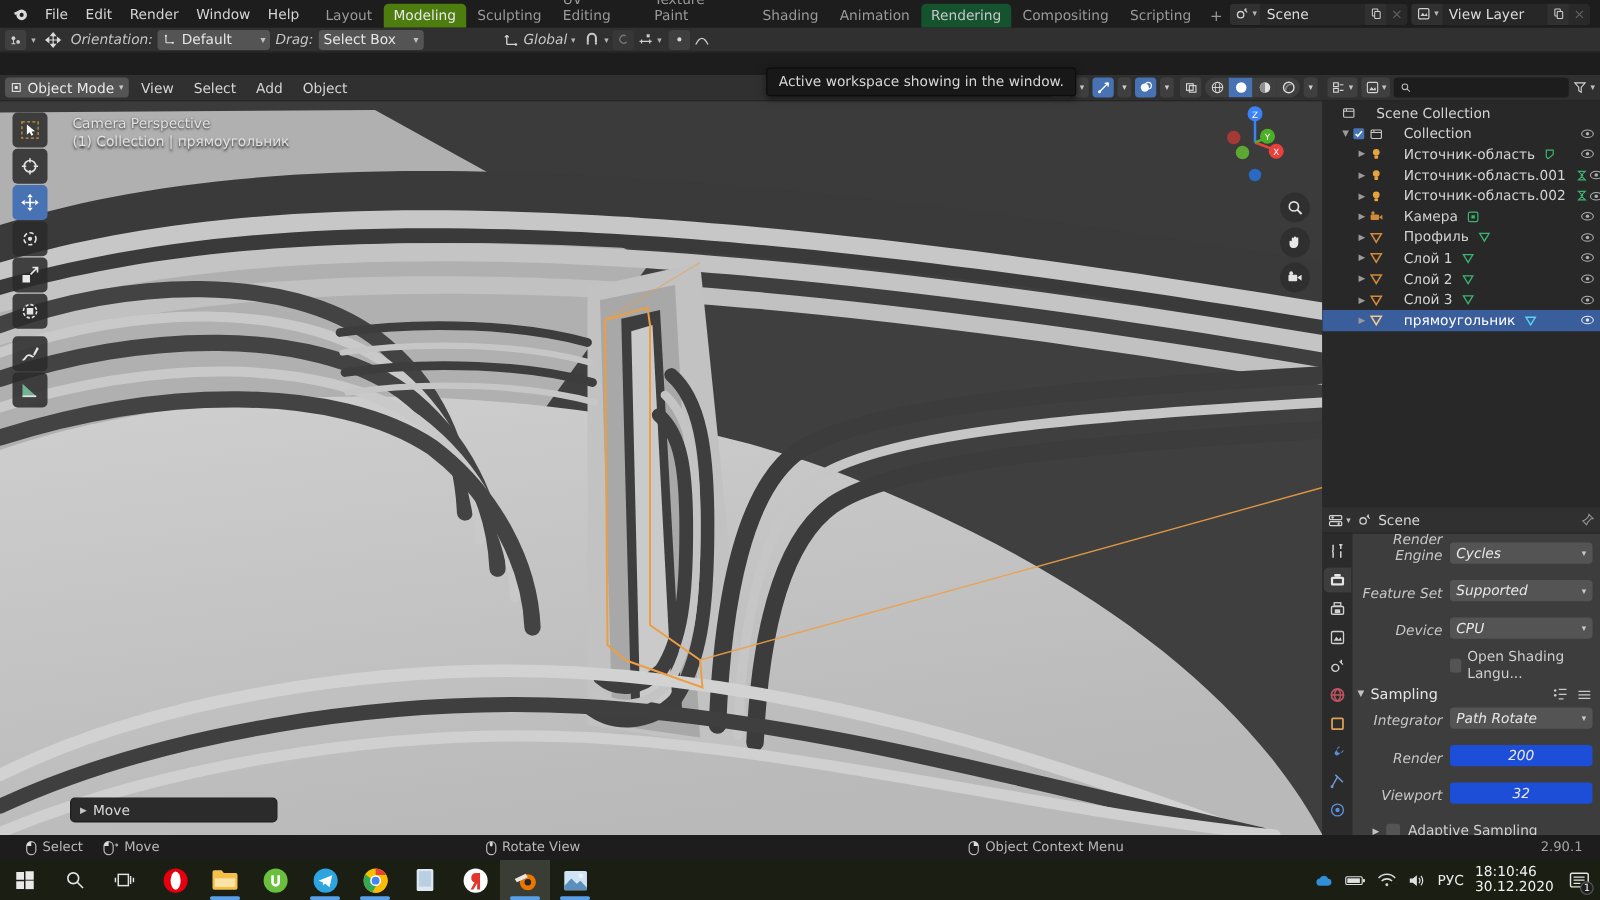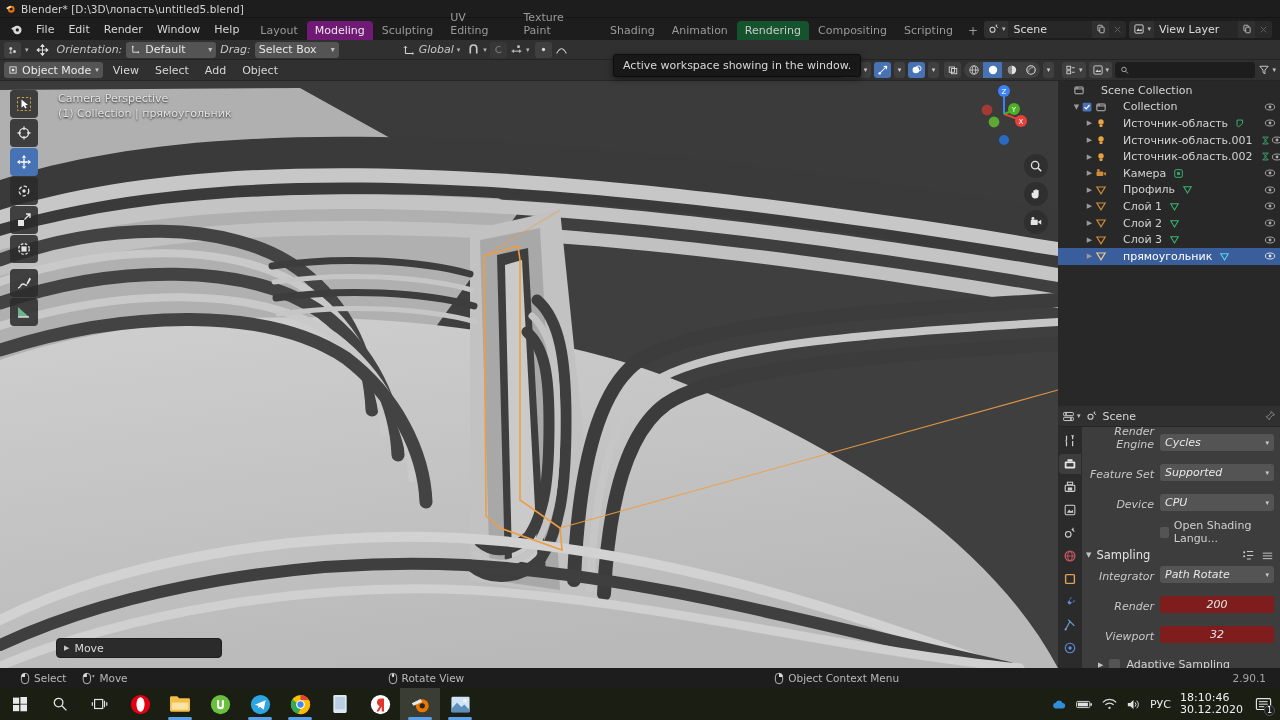--- a/index.html
+++ b/index.html
@@ -12,21 +12,21 @@
   .titlebar { height:18px; background:#1d1d1d; display:flex; align-items:center;
     padding-left:5px; gap:5px; border-bottom:1px solid #141414; }
   .titlebar .ttxt { font-size:10.5px; color:#d4d4d4; letter-spacing:.1px; }
 
   
   .topbar { height:22px; background:#1d1d1d; display:flex; align-items:center;
     padding:0 4px; gap:0px; position:relative; }
   .menu-item { padding:2px 7px; font-size:11px; color:#d6d6d6; border-radius:3px; cursor:default; }
   .ws-tabs { display:flex; align-items:flex-end; height:22px; margin-left:6px; gap:1px; }
   .ws-tab { padding:3px 8px 3px; font-size:11px; color:#9a9a9a; border-radius:4px 4px 0 0; }
-  .ws-tab.active { background:#701a75; color:#e8e8e8; }
+  .ws-tab.active { background:#4d7c0f; color:#e8e8e8; }
   .ws-tab.sel2 { background:#14532d; color:#c9c9c9; }
   .ws-plus { padding:2px 6px; color:#9a9a9a; font-size:12px; }
   .topbar-right { margin-left:auto; display:flex; align-items:center; gap:3px; padding-right:4px; }
   .idblock { display:flex; align-items:center; height:17px; background:#272727;
     border-radius:3px; overflow:hidden; }
   .idblock .pre { display:flex; align-items:center; gap:2px; padding:0 3px 0 4px;
     background:#303030; height:17px; }
   .idblock .nm { padding:0 8px 0 5px; font-size:11px; color:#dcdcdc; min-width:84px; }
   .idbtn { width:17px; height:17px; display:flex; align-items:center; justify-content:center;
     background:#303030; }
@@ -120,21 +120,21 @@
   .pr-tab { width:22px; height:20px; display:flex; align-items:center; justify-content:center;
     border-radius:4px 0 0 4px; }
   .pr-tab.on { background:#3d3d3d; }
   .pr-content { position:absolute; left:24px; top:21px; right:0; bottom:0;
     background:#3d3d3d; padding:6px 6px 0 4px; overflow:hidden; }
   .pr-row { display:flex; align-items:flex-end; height:18px; margin-bottom:12px; gap:6px;font-style:italic; }
   .pr-row .lb { width:68px; text-align:right; font-size:11px; color:#c8c8c8; }
   .pr-field { flex:1; height:17px; background:#545454; border-radius:3px;
     display:flex; align-items:center; padding:0 5px; font-size:11px; color:#e8e8e8; }
   .pr-field .ar { margin-left:auto; font-size:7px; opacity:.8; }
-  .pr-num { flex:1; height:17px; background:#7f1d1d; border-radius:3px;
+  .pr-num { flex:1; height:17px; background:#1d4ed8; border-radius:3px;
     display:flex; align-items:center; justify-content:center; font-size:11px; color:#e8e8e8; }
   .pr-check { display:flex; align-items:center; gap:5px; margin-left:74px; height:18px; }
   .cbox { width:11px; height:11px; background:#545454; border-radius:2px; }
   .pr-sect { display:flex; align-items:center; gap:5px; height:20px; margin-top:4px; }
   .pr-sect .tri { font-size:7px; color:#c3c3c3; }
   .pr-sect .tt { font-size:11.5px; color:#e4e4e4; }
   .pr-sect .rt { margin-left:auto; display:flex; gap:6px; align-items:center; }
   .pr-sub { display:flex; align-items:center; gap:6px; height:19px; padding-left:12px; }
   .pr-sub .tri { font-size:7px; color:#c3c3c3; }
   .pr-sub .tt { font-size:11px; color:#d2d2d2; }
@@ -170,30 +170,20 @@
   .tooltip { position:absolute; left:613px; top:54px; background:#181818;
     border:1px solid #0d0d0d; border-radius:3px; padding:4px 9px; z-index:80;
     font-size:11px; color:#d8d8d8; box-shadow:0 2px 6px rgba(0,0,0,.5); }
   svg { display:block; }
 </style>
 </head>
 <body>
 
 <div id="app">
 
-  <div class="titlebar">
-    <span>
-      <svg width="11" height="11" viewBox="0 0 16 16">
-          <circle cx="9" cy="9" r="5" fill="#ea7600"></circle>
-          <circle cx="9" cy="9" r="2" fill="#1d1d1d"></circle>
-          <path d="M2 7 L8 4 L9 6 L3 9Z" fill="#e8e8e8"></path>
-        </svg>
-    </span>
-    <span class="ttxt">Blender* [D:\3D\лопасть\untitled5.blend]</span>
-  </div>
 
   <div class="topbar">
     <span style="padding:0 6px;">
       <svg width="13" height="13" viewBox="0 0 16 16">
           <circle cx="9" cy="8.5" r="5.2" fill="#d9d9d9"></circle>
           <circle cx="9" cy="8.5" r="2" fill="#1d1d1d"></circle>
           <path d="M1.5 6.5 L8 3.5 L9 5.6 L2.6 8.6Z" fill="#d9d9d9"></path>
         </svg>
     </span>
     <div class="menu-item">File</div>

